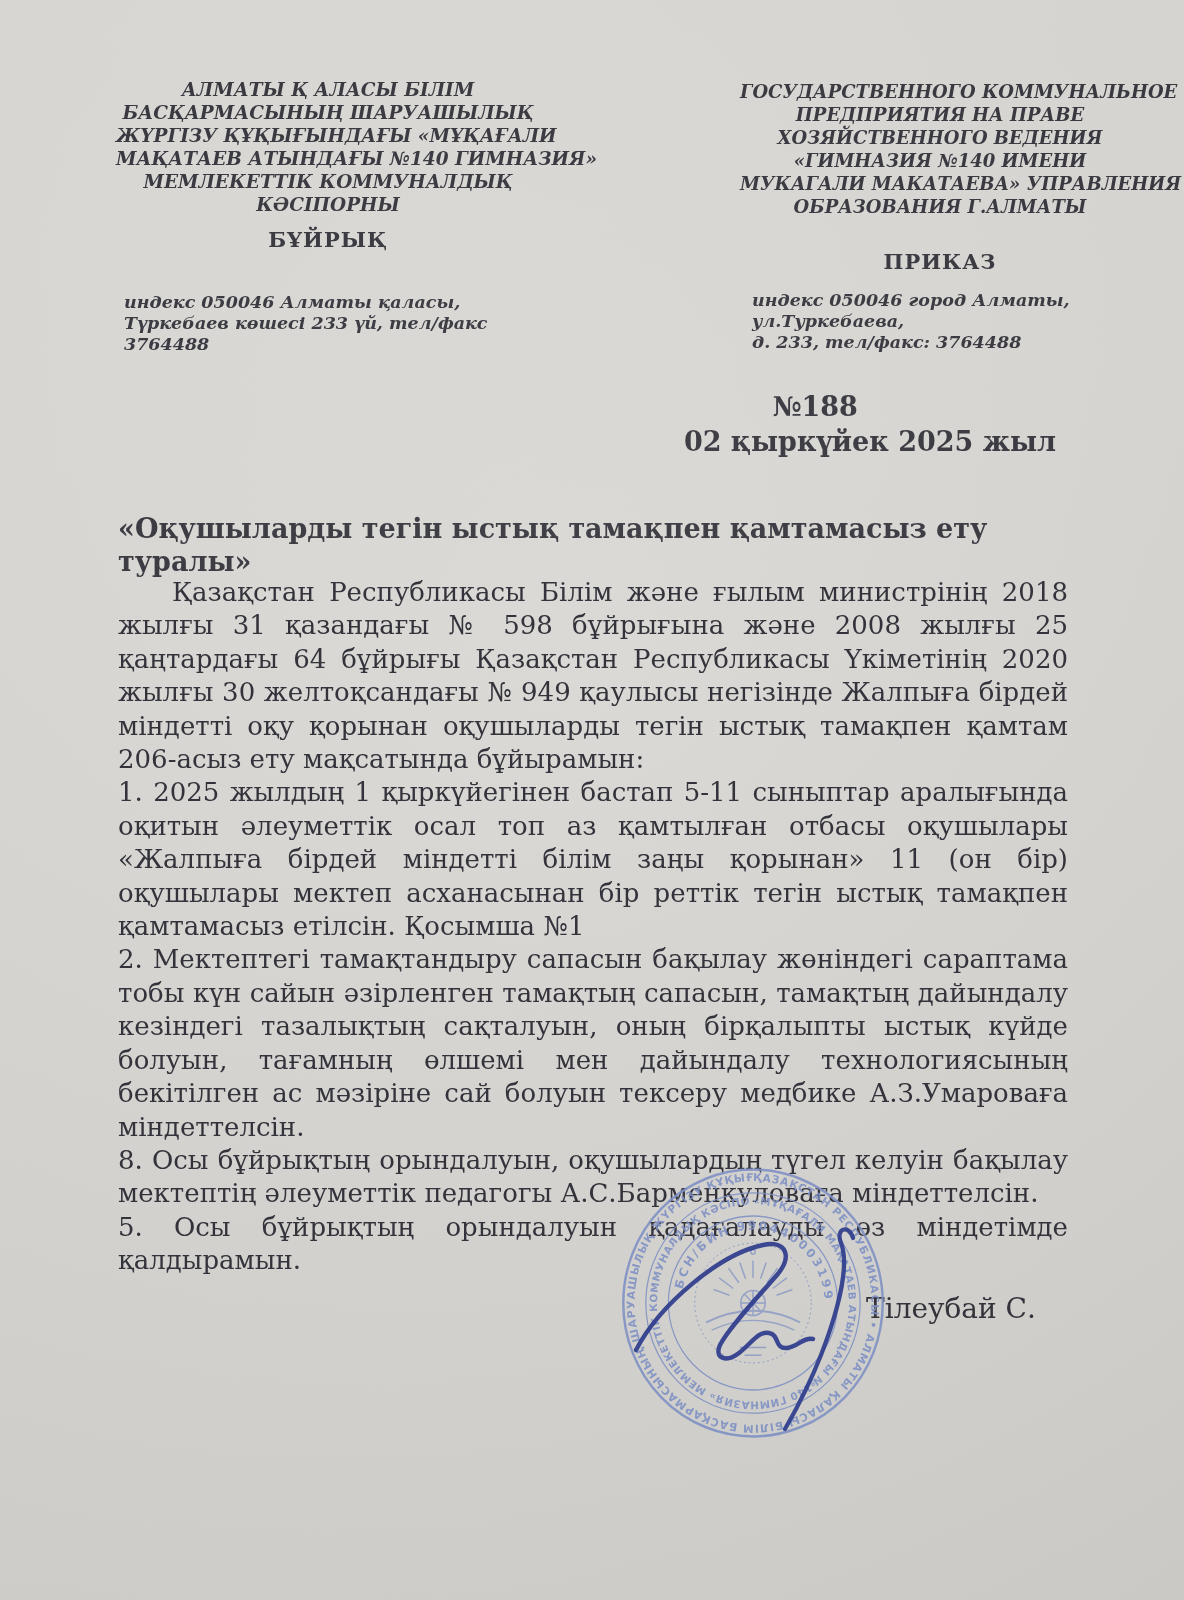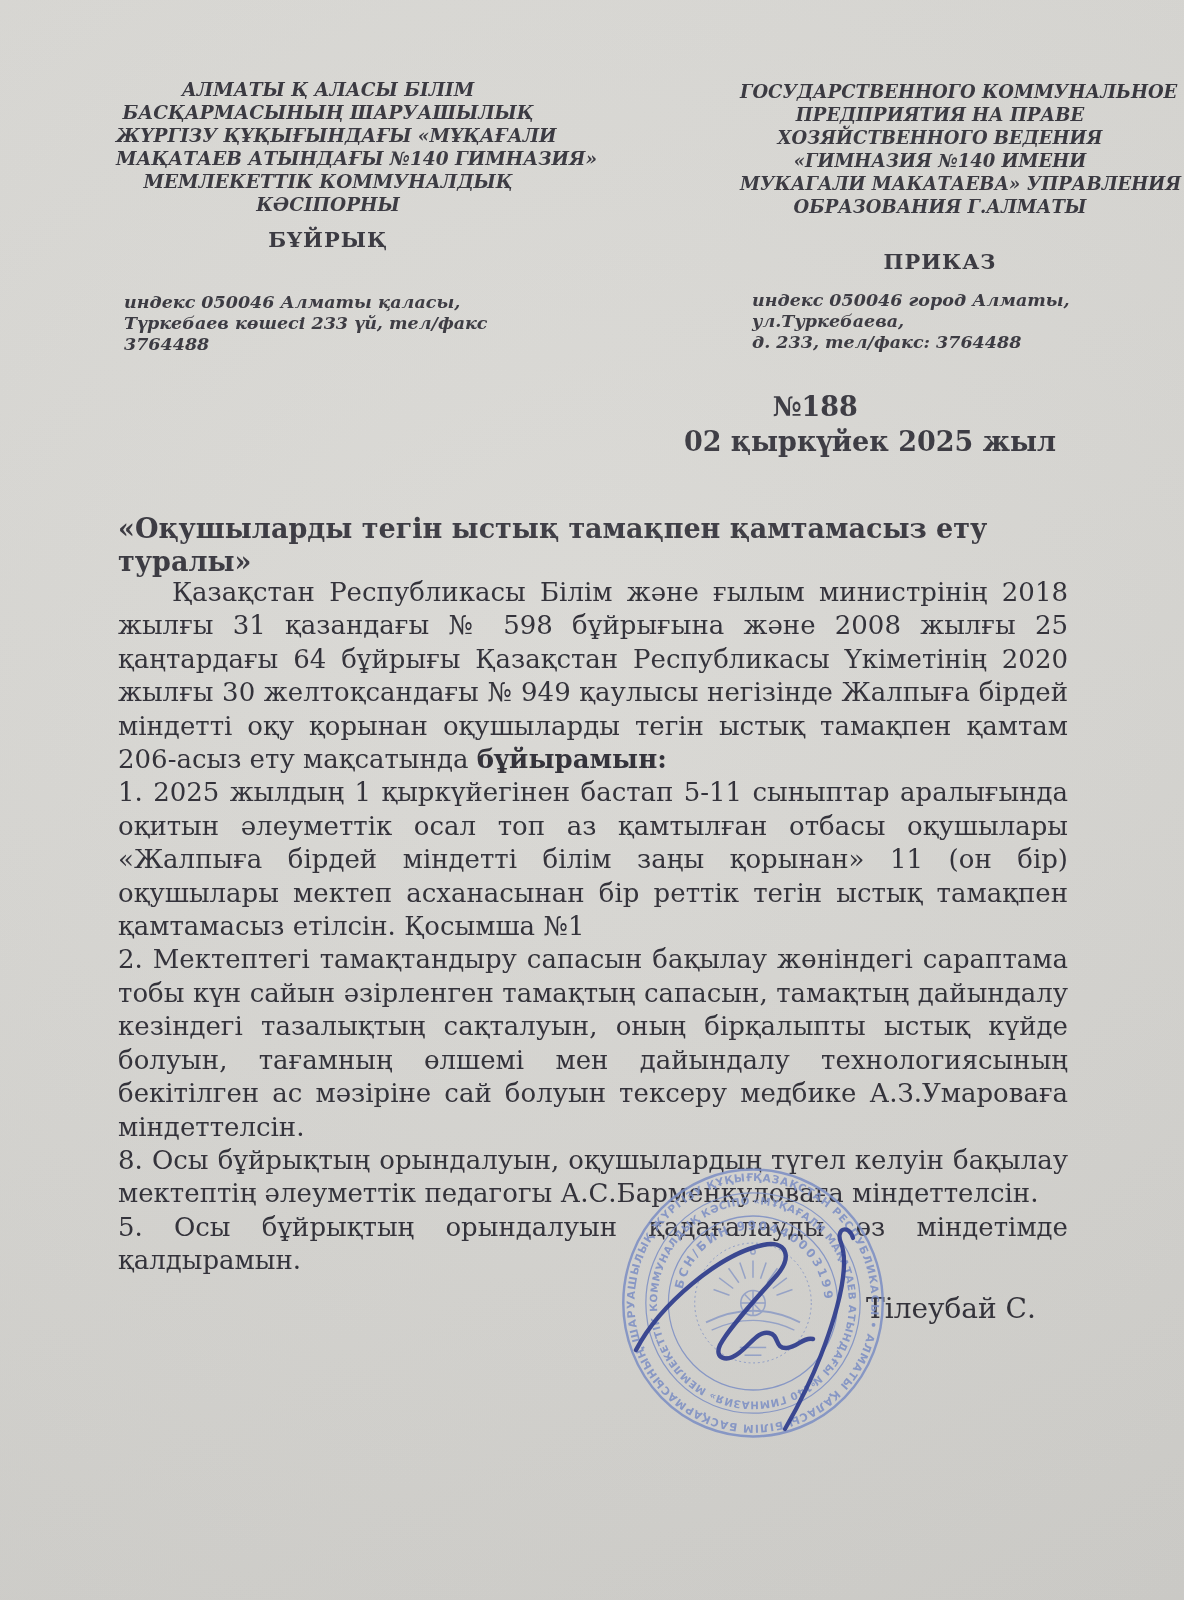--- a/index.html
+++ b/index.html
@@ -36,21 +36,21 @@
   
   .num-block{position:absolute;top:391px;left:620px;width:500px;text-align:center;font-weight:bold;font-size:27px;line-height:32px;}
   .order-number{display:block;transform:translateX(-55px);}
   .order-date{display:block;margin-top:3px;}
   
   .doc-title{position:absolute;top:512px;left:118px;width:960px;font-weight:bold;font-size:27px;line-height:33px;}
   .doc-body{position:absolute;top:576px;left:118px;width:950px;font-size:26px;line-height:33.4px;text-align:justify;z-index:1;}
   .doc-body p{margin:0;}
   .intro-par{text-indent:54px;}
   .items{}
-  .intro-bold{font-weight:bold;}
+  .intro-bold{font-weight:normal;}
   
   .sig-label{position:absolute;top:1292px;left:248px;font-size:28px;z-index:1;}
   .sig-name{position:absolute;top:1292px;left:866px;font-size:28px;z-index:1;}
   .stamp-svg{position:absolute;left:612px;top:1158px;width:282px;height:290px;z-index:2;opacity:.88;filter:blur(.2px);}
   .stamp-line{stroke:var(--stamp-blue);fill:none;}
   .stamp-text{fill:var(--stamp-blue);font-family:"DejaVu Sans","Liberation Sans",sans-serif;font-weight:bold;}
   .sig-svg{position:absolute;left:606px;top:1182px;width:292px;height:252px;z-index:3;}
   .sig-path{stroke:var(--sig-ink);fill:none;stroke-linecap:round;stroke-linejoin:round;opacity:.92;}
 </style>
 </head>

